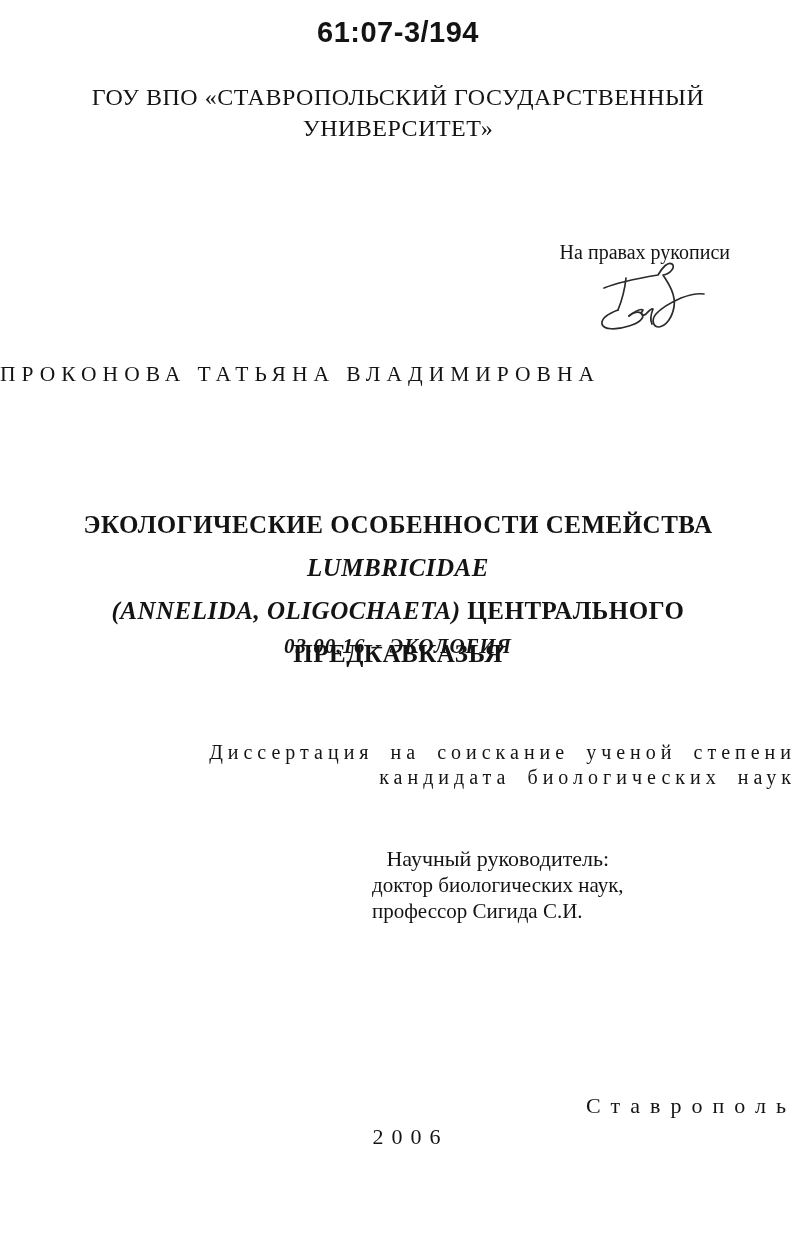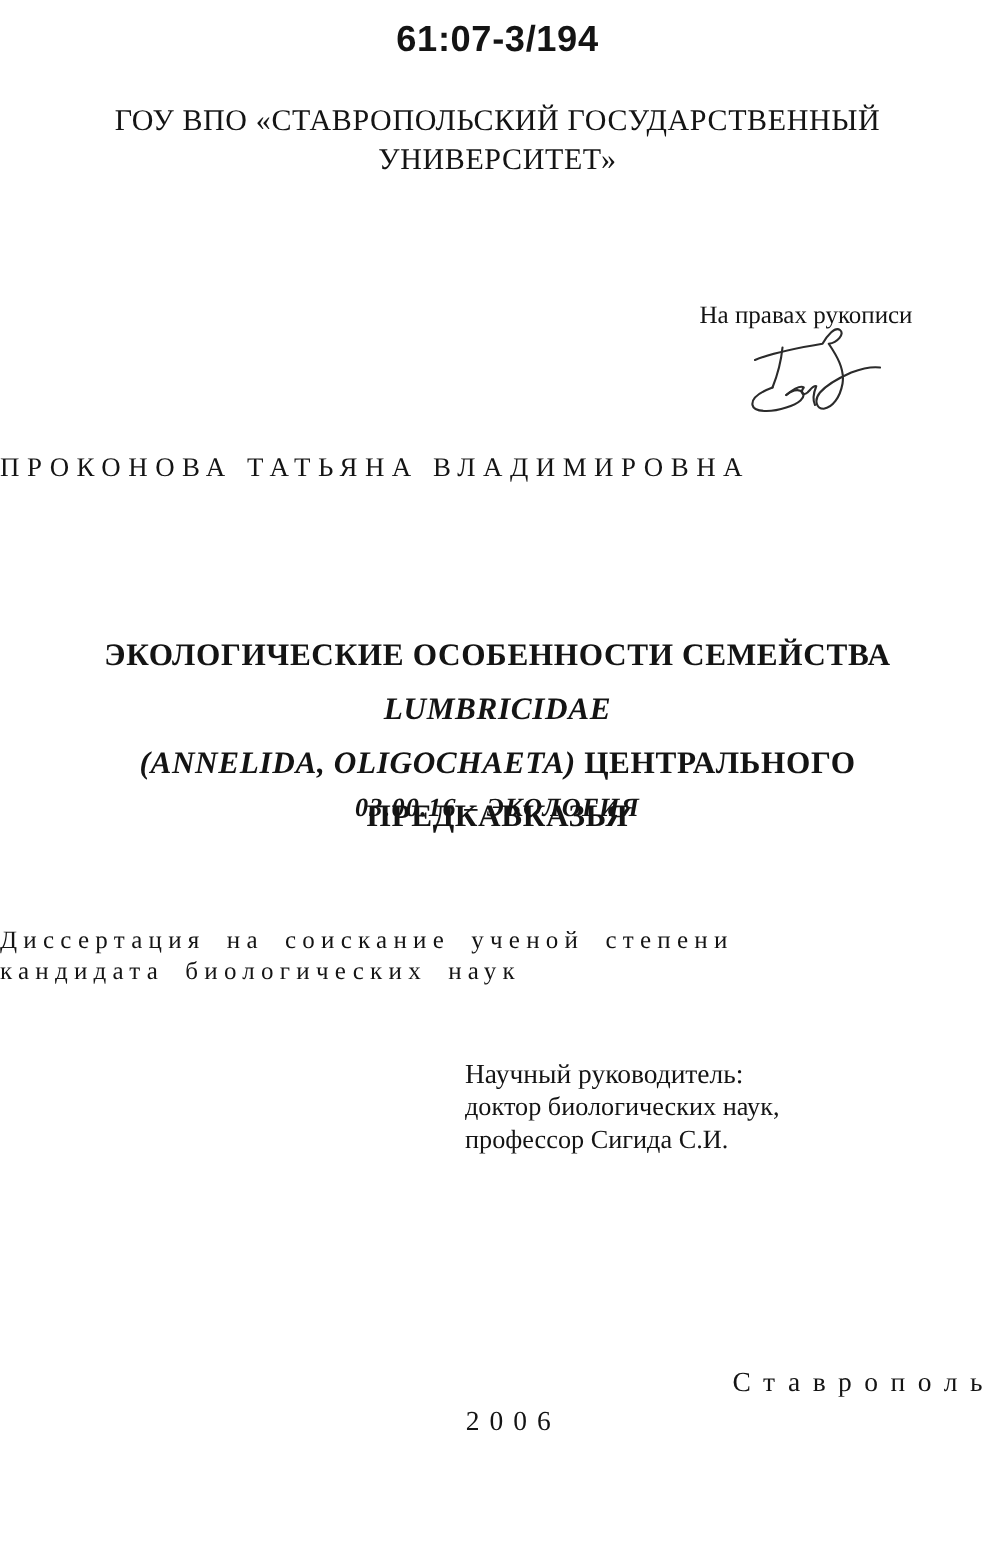--- a/index.html
+++ b/index.html
@@ -94,34 +94,34 @@
     font-weight: 700;
     font-style: italic;
     font-size: 21px;
     letter-spacing: 1px;
   }
   .dissertation {
     position: absolute;
     top: 740px;
     left: 0;
     width: 100%;
-    text-align: left;
+    text-align: right;
     font-size: 20px;
     line-height: 25px;
     letter-spacing: 5px;
     word-spacing: 7px;
   }
   .supervisor {
     position: absolute;
     top: 846px;
     left: 372px;
     font-size: 21px;
     line-height: 26px;
   }
-  .supervisor .sup-label { font-size: 22px; }
+  .supervisor .sup-label { font-size: 22px; text-align: center; }
   .city {
     position: absolute;
     top: 1093px;
     left: 0;
     width: 100%;
     text-align: right;
     font-size: 22px;
     letter-spacing: 10px;
   }
   .year {

